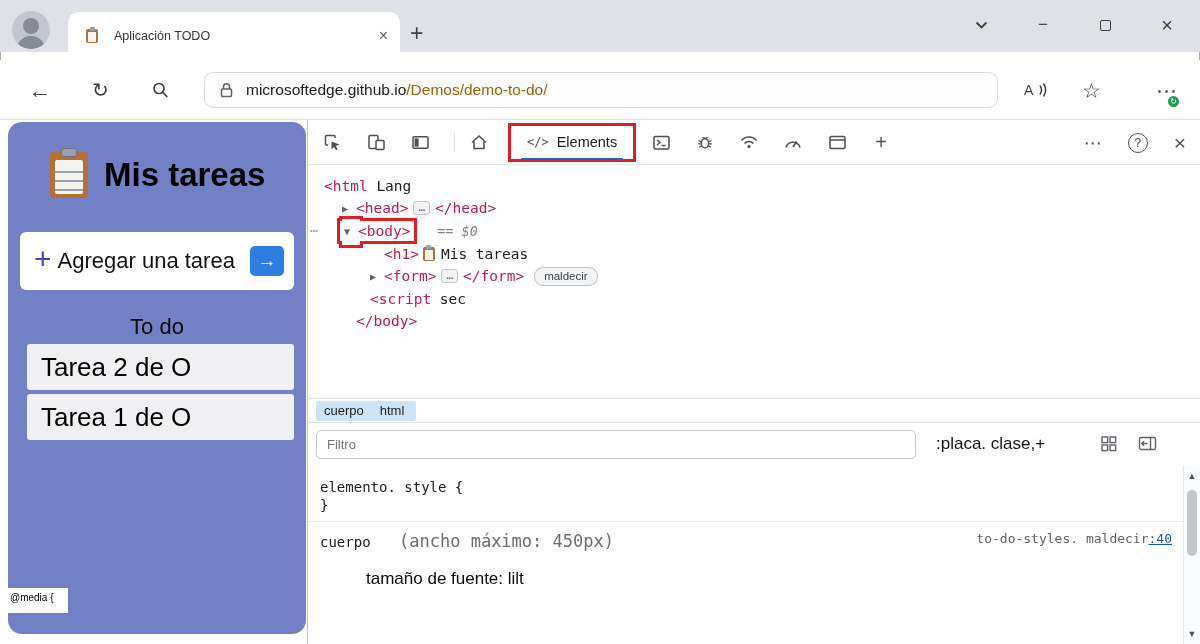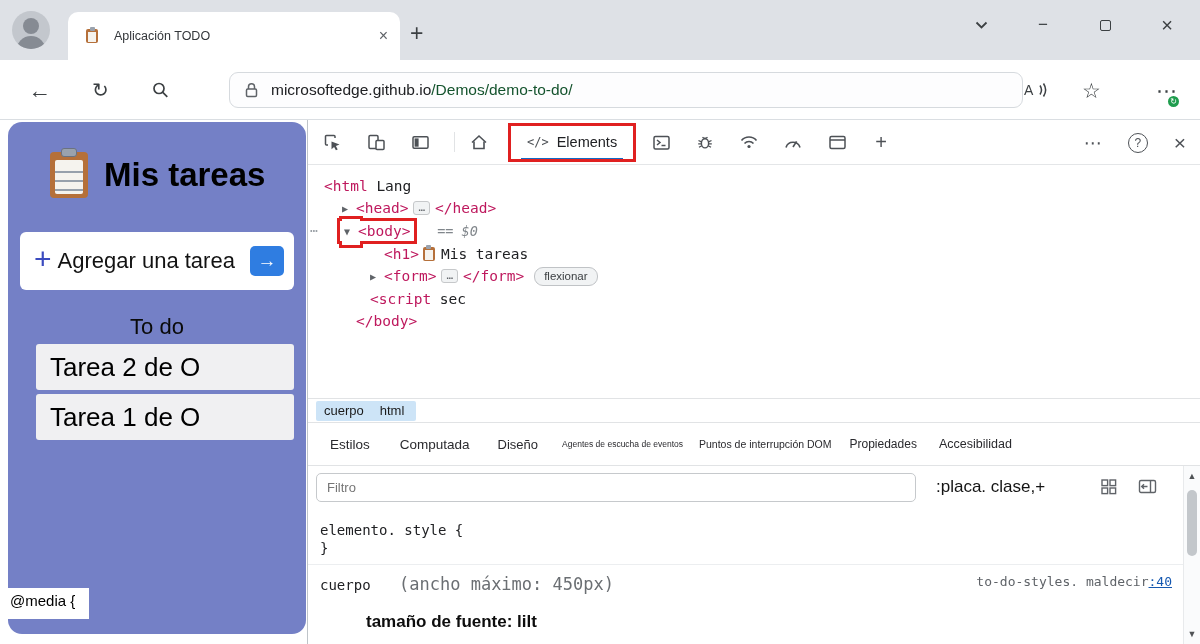--- a/index.html
+++ b/index.html
@@ -2,21 +2,21 @@
 <html><head>
 <meta charset="utf-8">
 <style>
   * { box-sizing: border-box; }
   html,body { margin:0; padding:0; }
   body { font-family:"Liberation Sans", sans-serif; }
   .win { position:relative; width:1200px; height:644px; background:#fff; overflow:hidden;
          box-shadow: inset 0 0 0 1px #a8a8a8; }
 
   
-  .titlebar { position:absolute; left:0; top:0; right:0; height:60px; background:#dee1e6; }
+  .titlebar { position:absolute; left:0; top:0; right:0; height:52px; background:#dee1e6; }
   .avatar { position:absolute; left:12px; top:11px; width:38px; height:38px; border-radius:50%;
             background:#c3c7cd; overflow:hidden; cursor:pointer; }
   .av-head { position:absolute; left:11px; top:7px; width:16px; height:16px; border-radius:50%; background:#868b93; }
   .av-body { position:absolute; left:4px; top:25px; width:30px; height:18px; border-radius:15px 15px 0 0; background:#868b93; }
   .tab { position:absolute; left:68px; top:12px; width:332px; height:48px; background:#fff;
          border-radius:10px 10px 0 0; display:flex; align-items:center; padding:0 12px 0 14px; }
   .tab-title { font-size:12.5px; color:#33363a; margin-left:10px; flex:1; white-space:nowrap; overflow:hidden; }
   .tab-close { color:#5f6368; font-size:16px; line-height:1; cursor:pointer; }
   .newtab { position:absolute; left:410px; top:20px; font-size:23px; font-weight:300; color:#3c4043; cursor:pointer; }
   .wc { position:absolute; right:2px; top:0; height:50px; display:flex; }
@@ -25,25 +25,25 @@
   .wc-min { font-size:17px; }
   .maxbox { width:11px; height:11px; border:1.5px solid #3c4043; border-radius:2px; }
   .wc-close { font-size:20px; }
 
   
   .navbar { position:absolute; left:0; top:60px; right:0; height:60px; background:#fff; border-bottom:1px solid #dadee2; }
   .nav-ic { position:absolute; top:50%; transform:translateY(-50%); color:#3c4043; cursor:pointer; line-height:1; }
   .n-back { left:28px; font-size:23px; }
   .n-refresh { left:92px; font-size:20px; }
   .n-search { left:152px; }
-  .urlbar { position:absolute; left:229px; top:12px; width:794px; height:36px; border:1px solid #d6dade;
+  .urlbar { position:absolute; left:204px; top:12px; width:794px; height:36px; border:1px solid #d6dade;
             border-radius:9px; background:#fdfdfe; display:flex; align-items:center; padding-left:14px; cursor:text; }
   .lock { margin-right:12px; flex:0 0 auto; display:flex; }
   .host { font-size:15.5px; color:#202124; }
-  .path { font-size:15.5px; color:#14532d; }
+  .path { font-size:15.5px; color:#a16207; }
   .n-read { left:1024px; }
   .n-star { left:1082px; font-size:21px; }
   .n-dots { left:1156px; font-size:21px; }
   .sync-badge { position:absolute; left:1166px; top:34px; width:15px; height:15px; border-radius:50%;
                 background:#1f9d4e; border:2px solid #fff; color:#fff; font-size:8px; line-height:11px;
                 text-align:center; cursor:pointer; }
 
   
   .main { position:absolute; left:0; top:120px; right:0; bottom:0; }
 
@@ -58,25 +58,25 @@
   .clipb-top { position:absolute; left:50%; transform:translateX(-50%); top:-4px; width:16px; height:9px;
                background:#9aa2ad; border:1px solid #6b7280; border-radius:3px; }
   .app-title { font-size:33px; font-weight:700; color:#000; }
   .add-btn { margin:34px 12px 0 12px; height:58px; background:#fff; border-radius:6px; display:flex;
              align-items:center; padding:0 10px 0 14px; cursor:pointer; border:0; width:274px; }
   .add-plus { font-size:30px; color:#3b4bbf; margin:-4px 6px 0 0; }
   .add-label { font-size:22px; color:#121212; flex:1; white-space:nowrap; }
   .arrow-box { width:34px; height:30px; background:#2f7de1; border-radius:5px; color:#fff; display:flex;
                align-items:center; justify-content:center; font-size:19px; flex:0 0 auto; }
   .todo-head { text-align:center; margin-top:24px; font-size:22px; color:#0a0a0a; }
-  .task { margin:4px 12px 0 28px; height:46px; background:#f0f0f2; border-radius:3px; display:flex;
+  .task { margin:4px 12px 0 19px; height:46px; background:#f0f0f2; border-radius:3px; display:flex;
           align-items:center; padding-left:14px; font-size:26px; color:#000; cursor:pointer; }
   .task:first-of-type { margin-top:14px; }
   .media-overlay { position:absolute; left:4px; top:468px; background:#fff; padding:4px 14px 10px 6px;
-                   font-size:15px; color:#000; }
+                   font-size:10px; color:#000; }
 
   
   .devtools { position:absolute; left:307px; top:0; right:0; height:100%; background:#fff; border-left:1px solid #bfc4c9; }
   .dt-toolbar { position:relative; height:45px; border-bottom:1px solid #e4e6e8; display:flex; align-items:center; padding-left:12px; }
   .ti { width:24px; height:24px; display:flex; align-items:center; justify-content:center; margin-right:20px;
         color:#4d5156; cursor:pointer; flex:0 0 auto; }
   .vsep { width:1px; height:20px; background:#e1e3e5; margin:0 12px 0 2px; flex:0 0 auto; }
   .el-tab { position:relative; height:45px; display:flex; align-items:center; gap:8px; padding:0 16px;
             margin-right:16px; cursor:pointer; flex:0 0 auto; }
   .el-code { font-family:"DejaVu Sans Mono", monospace; font-size:12px; color:#4d5156; }
@@ -131,21 +131,21 @@
 
   .dt-styles { position:relative; font-family:"DejaVu Sans Mono", monospace; font-size:14px; color:#202124; }
   .s-line1 { padding:12px 0 0 12px; cursor:text; }
   .s-line2 { padding:2px 0 8px 12px; cursor:text; }
   .s-div { border-top:1px solid #eceef0; }
   .s-sect { position:relative; padding:9px 36px 0 12px; }
   .s-sel { color:#202124; cursor:text; }
   .s-cond { color:#6b6f73; font-size:17px; margin-left:20px; }
   .s-src { position:absolute; right:28px; top:9px; font-size:13px; color:#5f6368; white-space:nowrap; }
   .s-srcline { color:#1558b0; text-decoration:underline; cursor:pointer; }
-  .s-prop { padding:18px 13px 0 58px; font-family:"Liberation Sans", sans-serif; font-size:17px; font-weight:700; color:#0d0d0d; cursor:text; }
+  .s-prop { padding:18px 13px 0 58px; font-family:"Liberation Sans", sans-serif; font-size:17px; font-weight:400; color:#0d0d0d; cursor:text; }
 
   .dt-scroll { position:absolute; right:0; top:346px; bottom:0; width:17px; background:#fafbfc; border-left:1px solid #e8eaec; }
   .sc-up   { position:absolute; top:5px; left:0; right:0; text-align:center; font-size:9px; color:#505356; cursor:pointer; }
   .sc-down { position:absolute; bottom:5px; left:0; right:0; text-align:center; font-size:9px; color:#505356; cursor:pointer; }
   .sc-thumb { position:absolute; top:24px; left:3px; width:10px; height:66px; background:#c3c7cb; border-radius:5px; cursor:grab; }
 
   svg { display:block; }
 </style>
 </head>
 <body>
@@ -308,41 +308,32 @@
 
       <div class="dt-tree">
         <div class="ln pl0"><span class="tag">&lt;html</span>&nbsp;<span class="attr">Lang</span></div>
         <div class="ln pl1"><span class="tw">▶</span><span class="tag">&lt;head&gt;</span><span class="ell">…</span><span class="tag">&lt;/head&gt;</span></div>
         <div class="ln pl1">
           <span class="hover-dots">⋯</span>
           <span class="annot-body"><span class="tw">▼</span><span class="tag">&lt;body&gt;</span></span>
           <span class="marker">== $0</span>
         </div>
         <div class="ln pl2b"><span class="tag">&lt;h1&gt;</span><span class="clipm"></span><span>Mis tareas</span></div>
-        <div class="ln pl2"><span class="tw">▶</span><span class="tag">&lt;form&gt;</span><span class="ell">…</span><span class="tag">&lt;/form&gt;</span><span class="flexbadge">flexionar</span></div>
+        <div class="ln pl2"><span class="tw">▶</span><span class="tag">&lt;form&gt;</span><span class="ell">…</span><span class="tag">&lt;/form&gt;</span><span class="flexbadge">maldecir</span></div>
         <div class="ln pl2"><span class="tag">&lt;script</span><span class="attr"> sec</span></div>
         <div class="ln pl1b"><span class="tag">&lt;/body&gt;</span></div>
       </div>
 
       <div class="dt-crumbs">
         <span class="crumb-patch">
           <span>cuerpo</span>
           <span>html</span>
         </span>
       </div>
 
-      <div class="dt-tabs">
-        <span class="stab t0">Estilos</span>
-        <span class="stab t1">Computada</span>
-        <span class="stab t2">Diseño</span>
-        <span class="stab t3">Agentes de escucha de eventos</span>
-        <span class="stab t4">Puntos de interrupción DOM</span>
-        <span class="stab t5">Propiedades</span>
-        <span class="stab t6">Accesibilidad</span>
-      </div>
 
       <div class="dt-filter">
         <input class="filter-input" type="text" placeholder="Filtro" style="">
         <span class="pseudo">:placa. clase,+</span>
         <span class="sic sic-grid">
           <svg width="18" height="18" viewBox="0 0 18 18">
               <rect x="2" y="2" width="5.6" height="5.6" fill="none" stroke="#5f6368" stroke-width="1.4"></rect>
               <rect x="10" y="2" width="5.6" height="5.6" fill="none" stroke="#5f6368" stroke-width="1.4"></rect>
               <rect x="2" y="10" width="5.6" height="5.6" fill="none" stroke="#5f6368" stroke-width="1.4"></rect>
               <rect x="10" y="10" width="5.6" height="5.6" fill="none" stroke="#5f6368" stroke-width="1.4"></rect>

